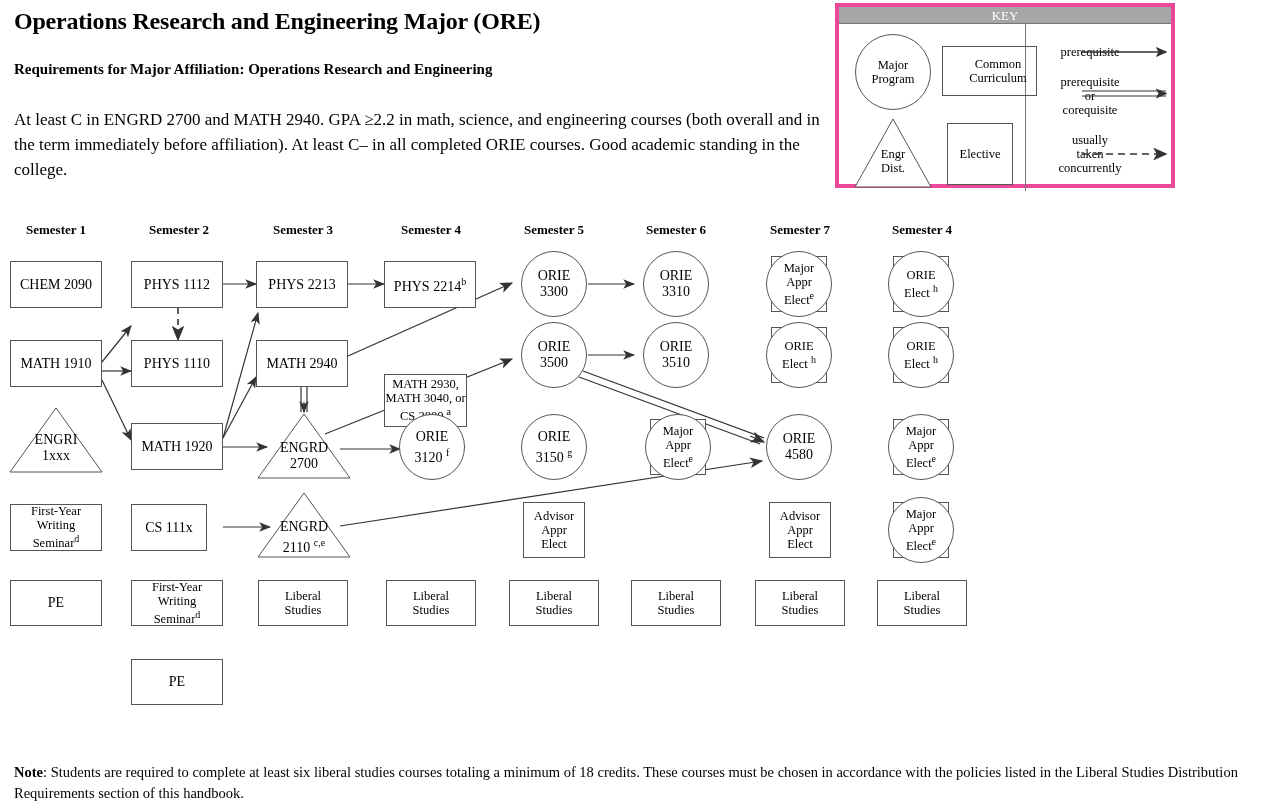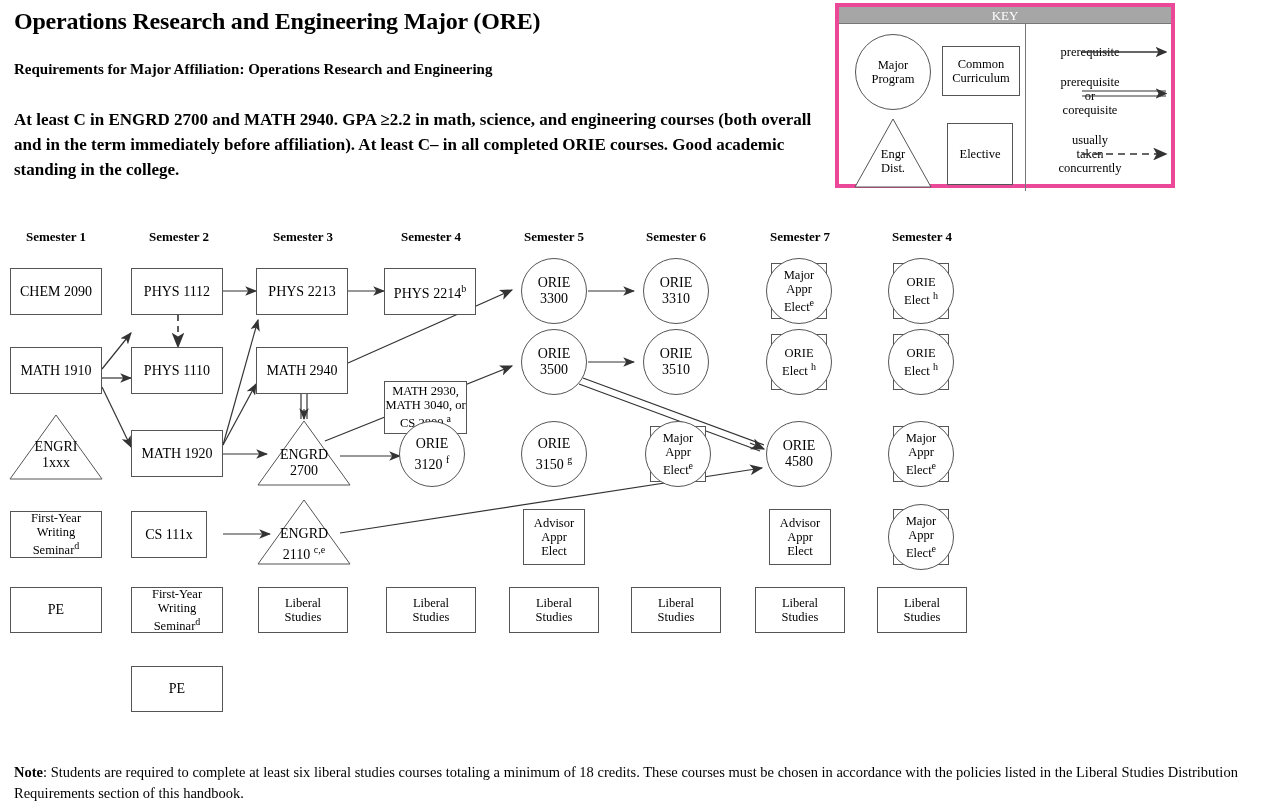--- a/index.html
+++ b/index.html
@@ -18,21 +18,21 @@
     position:absolute;left:14px;top:8px;
     font-size:24px;font-weight:bold;letter-spacing:-0.2px;
     white-space:nowrap;
   }
   .subtitle{
     position:absolute;left:14px;top:61px;
     font-size:15px;font-weight:bold;white-space:nowrap;
   }
   .intro{
     position:absolute;left:14px;top:107px;width:810px;
-    font-size:17px;line-height:25px;font-weight:bold;
+    font-size:17px;line-height:25px;
   }
   .note{
     position:absolute;left:14px;top:762px;width:1258px;
     font-size:14.5px;line-height:21px;
   }
   .note b{font-weight:bold;}
 
   
   .keybox{
     position:absolute;left:835px;top:3px;width:340px;height:185px;
@@ -49,21 +49,21 @@
   .key-circle{
     position:absolute;left:16px;top:27px;width:74px;height:74px;
     border:1px solid #555;border-radius:50%;
     display:flex;align-items:center;justify-content:center;
     text-align:center;font-size:12.5px;line-height:14px;
   }
   .key-sq1{
     position:absolute;left:103px;top:39px;width:76px;height:48px;
     border:1px solid #555;
     display:flex;align-items:center;justify-content:center;
-    text-align:center;font-size:12.5px;line-height:14px;
+    text-align:center;font-size:12.5px;line-height:14px;padding-left:17px;
   }
   .key-tri{
     position:absolute;left:14px;top:110px;width:80px;height:72px;
   }
   .key-tri .lbl{
     position:absolute;left:0;top:30px;width:80px;text-align:center;
     font-size:12.5px;line-height:14px;
   }
   .key-sq2{
     position:absolute;left:108px;top:116px;width:64px;height:60px;
@@ -72,21 +72,21 @@
     text-align:center;font-size:12.5px;line-height:14px;
   }
   .key-rowlbl{
     position:absolute;text-align:center;font-size:12.5px;line-height:14px;
   }
   .klbl1{left:196px;top:38px;width:110px;}
   .klbl2{left:196px;top:68px;width:110px;}
   .klbl3{left:196px;top:126px;width:110px;}
 
   
-  #chart{position:absolute;left:0;top:223px;width:1000px;height:520px;}
+  #chart{position:absolute;left:0;top:216px;width:1000px;height:520px;}
   .semhdr{
     position:absolute;font-size:13px;font-weight:bold;text-align:center;
     white-space:nowrap;
   }
   .node{
     position:absolute;box-sizing:border-box;
     display:flex;align-items:center;justify-content:center;
     text-align:center;font-size:14px;line-height:16px;
     background:transparent;
   }

